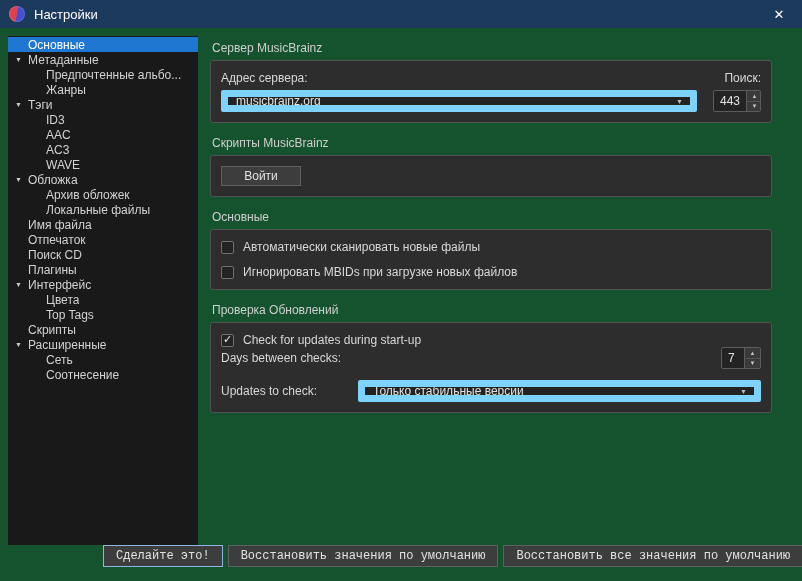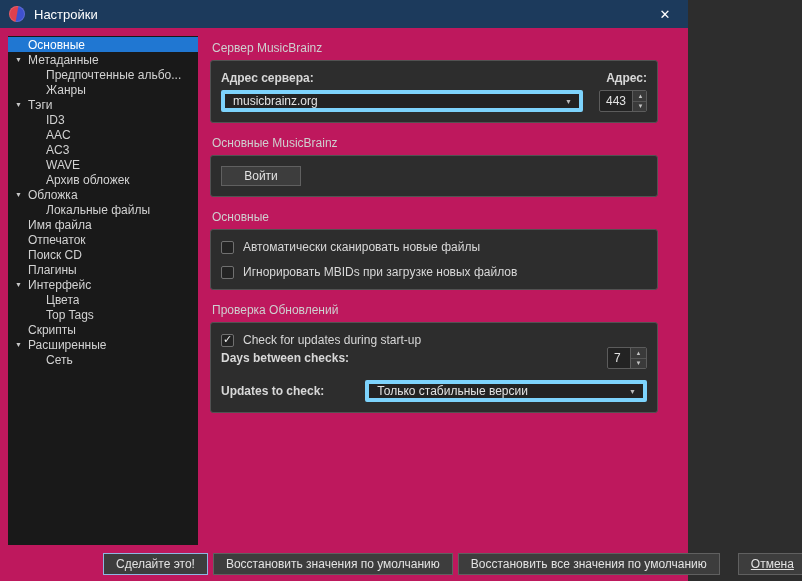--- a/index.html
+++ b/index.html
@@ -4,21 +4,21 @@
 <style>
   * { margin:0; padding:0; box-sizing:border-box; }
   html,body { width:802px; height:581px; }
   body {
     font-family:"Liberation Sans", sans-serif;
     font-size:12px;
     color:#d8d8d8;
     background:#2d2d2d;
     overflow:hidden;
   }
-  .window { width:688px; height:581px; display:flex; flex-direction:column; background:#be185d; }
+  .window { width:802px; height:581px; display:flex; flex-direction:column; background:#14532d; }
 
   
   .titlebar {
     height:28px; flex:none;
     background:#1c3a5c;
     display:flex; align-items:center;
     padding-left:9px; color:#ffffff;
   }
   .app-icon {
     width:16px; height:16px; border-radius:50%;
@@ -49,26 +49,26 @@
   .tree-label { overflow:hidden; text-overflow:ellipsis; }
 
   .main { flex:1; margin-left:12px; padding-top:5px; min-width:0; }
 
   
   .group { margin-bottom:13px; }
   .gb-title { color:#cfcfcf; margin:0 0 5px 2px; }
   .groupbox { border:1px solid #525252; border-radius:3px; padding:10px; background:#2d2d2d; }
 
   .grid2 { display:grid; grid-template-columns:1fr 48px; column-gap:16px; row-gap:5px; align-items:center; }
-  .lbl { color:#d8d8d8;font-weight:bold; }
+  .lbl { color:#d8d8d8; }
   .port-lbl { text-align:right; }
 
   .combo {
     height:22px; background:#232323;
-    border:4px solid #7dd3fc; border-radius:2px;
+    border:7px solid #7dd3fc; border-radius:2px;
     display:flex; align-items:center;
     padding:0 22px 0 8px; position:relative;
     color:#e2e2e2; white-space:nowrap; overflow:hidden;
   }
   .combo-arrow {
     position:absolute; right:7px; top:50%; transform:translateY(-50%);
     font-size:7px; color:#bcbcbc;
   }
 
   .spin {
@@ -107,22 +107,22 @@
 
   .row { display:flex; align-items:center; }
   .row + .row { margin-top:11px;gap:33px; }
   .row .spacer { flex:1; }
   .days-spin { width:40px; }
   .updates-combo { flex:1; margin-left:8px; }
 
   
   .footer {
     flex:none; height:36px;
-    display:flex; align-items:flex-end;
-    padding:0 12px 6px 103px; gap:5px;
+    display:flex; align-items:flex-start;
+    padding:0 12px 6px 103px; gap:5px;font-family:Liberation Mono, monospace;
   }
   .ml13 { margin-left:13px; }
   .u { text-decoration:underline; }
 </style>
 </head>
 <body>
 
 <div class="window">
 
   <div class="titlebar">
@@ -165,28 +165,28 @@
           <span class="tree-label">AAC</span>
         </div>
         <div class="tree-item lvl1">
           <span class="tree-arrow"></span>
           <span class="tree-label">AC3</span>
         </div>
         <div class="tree-item lvl1">
           <span class="tree-arrow"></span>
           <span class="tree-label">WAVE</span>
         </div>
+        <div class="tree-item lvl0">
+          <span class="tree-arrow">▼</span>
+          <span class="tree-label">Обложка</span>
+        </div>
         <div class="tree-item lvl1">
           <span class="tree-arrow"></span>
           <span class="tree-label">Архив обложек</span>
         </div>
-        <div class="tree-item lvl0">
-          <span class="tree-arrow">▼</span>
-          <span class="tree-label">Обложка</span>
-        </div>
         <div class="tree-item lvl1">
           <span class="tree-arrow"></span>
           <span class="tree-label">Локальные файлы</span>
         </div>
         <div class="tree-item lvl0">
           <span class="tree-arrow"></span>
           <span class="tree-label">Имя файла</span>
         </div>
         <div class="tree-item lvl0">
           <span class="tree-arrow"></span>
@@ -216,48 +216,52 @@
           <span class="tree-arrow"></span>
           <span class="tree-label">Скрипты</span>
         </div>
         <div class="tree-item lvl0">
           <span class="tree-arrow">▼</span>
           <span class="tree-label">Расширенные</span>
         </div>
         <div class="tree-item lvl1">
           <span class="tree-arrow"></span>
           <span class="tree-label">Сеть</span>
+        </div>
+        <div class="tree-item lvl1">
+          <span class="tree-arrow"></span>
+          <span class="tree-label">Соотнесение</span>
         </div>
       </div>
 
     <div class="main">
 
       <div class="group">
         <div class="gb-title">Сервер MusicBrainz</div>
         <div class="groupbox">
           <div class="grid2">
             <div class="lbl">Адрес сервера:</div>
-            <div class="lbl port-lbl">Адрес:</div>
+            <div class="lbl port-lbl">Поиск:</div>
             <div class="combo">
               <span>musicbrainz.org</span>
               <span class="combo-arrow">▼</span>
             </div>
             <div class="spin">
               <span class="spin-value">443</span>
               <span class="spin-btns">
                 <span class="spin-btn">▲</span>
                 <span class="spin-btn">▼</span>
               </span>
             </div>
           </div>
         </div>
       </div>
 
       <div class="group">
-        <div class="gb-title">Основные MusicBrainz</div>
+        <div class="gb-title">Скрипты MusicBrainz</div>
         <div class="groupbox">
           <div class="btn login-btn">
             <span>Войти</span>
           </div>
         </div>
       </div>
 
       <div class="group">
         <div class="gb-title">Основные</div>
         <div class="groupbox">

